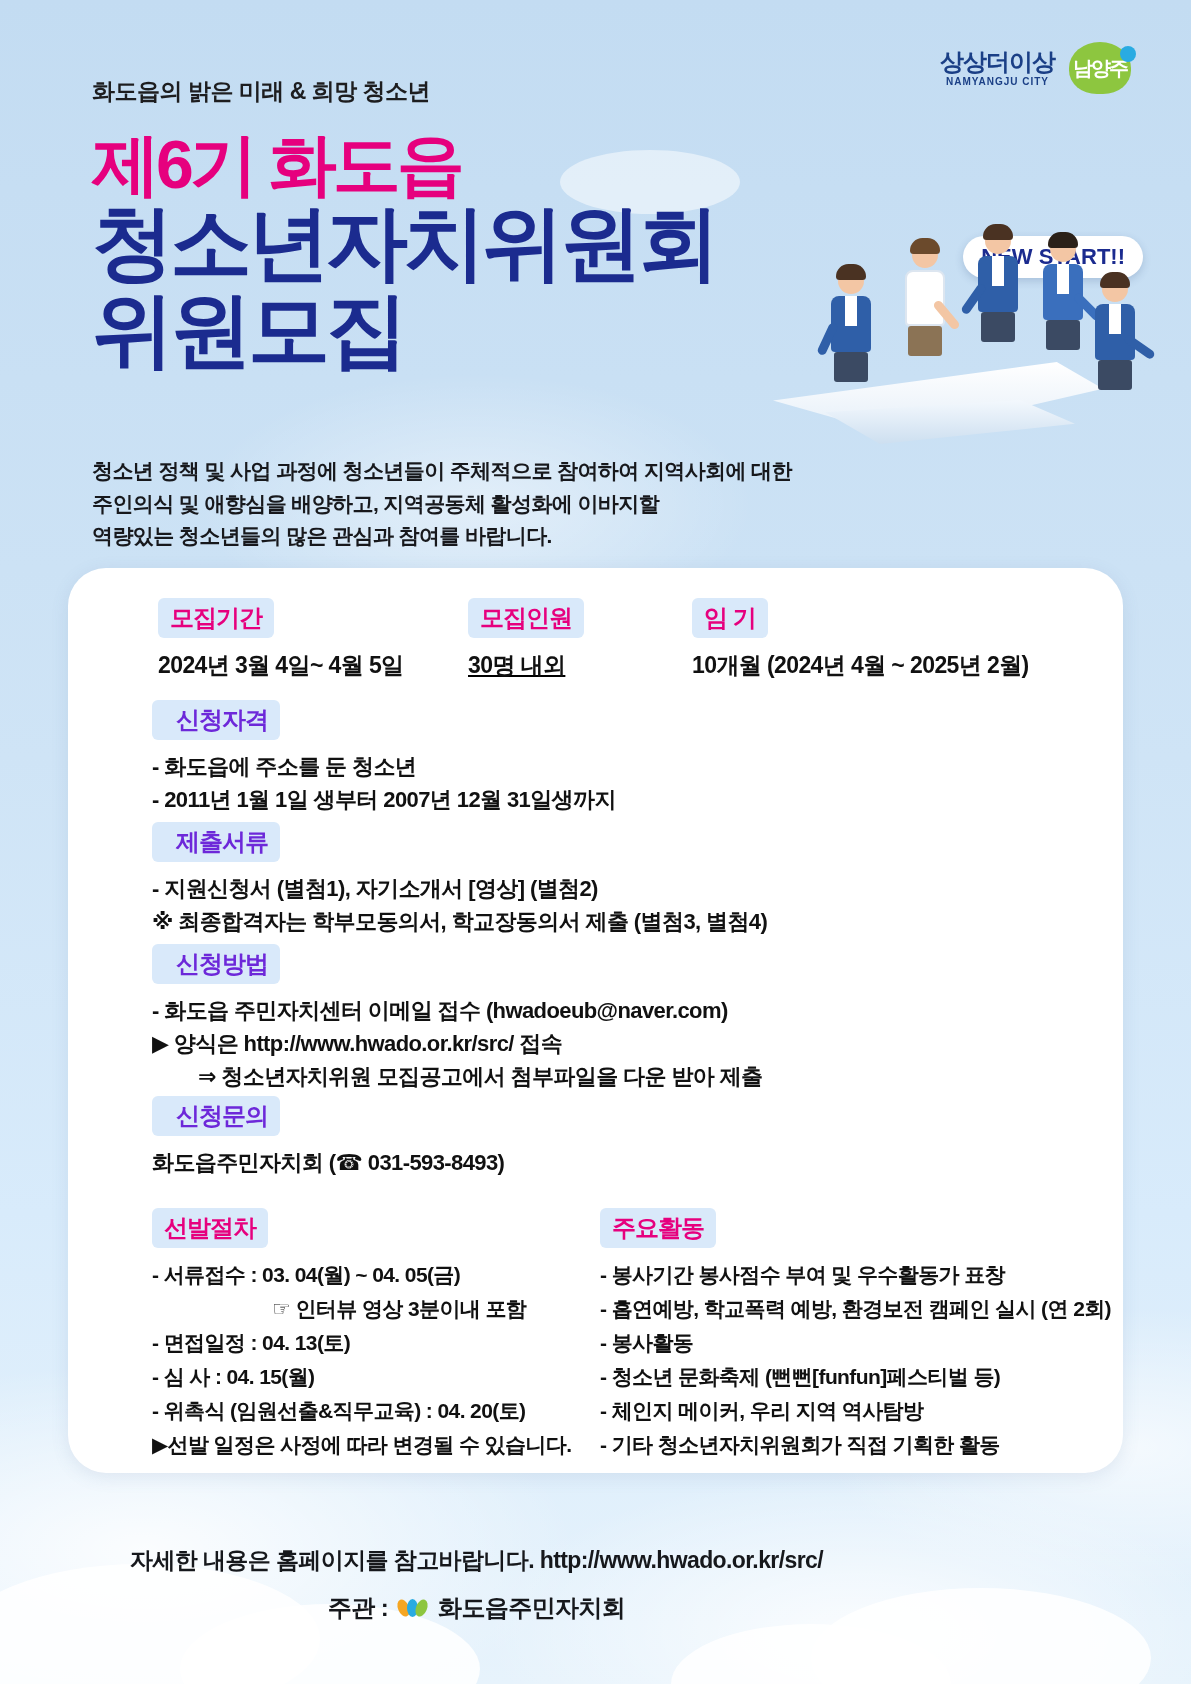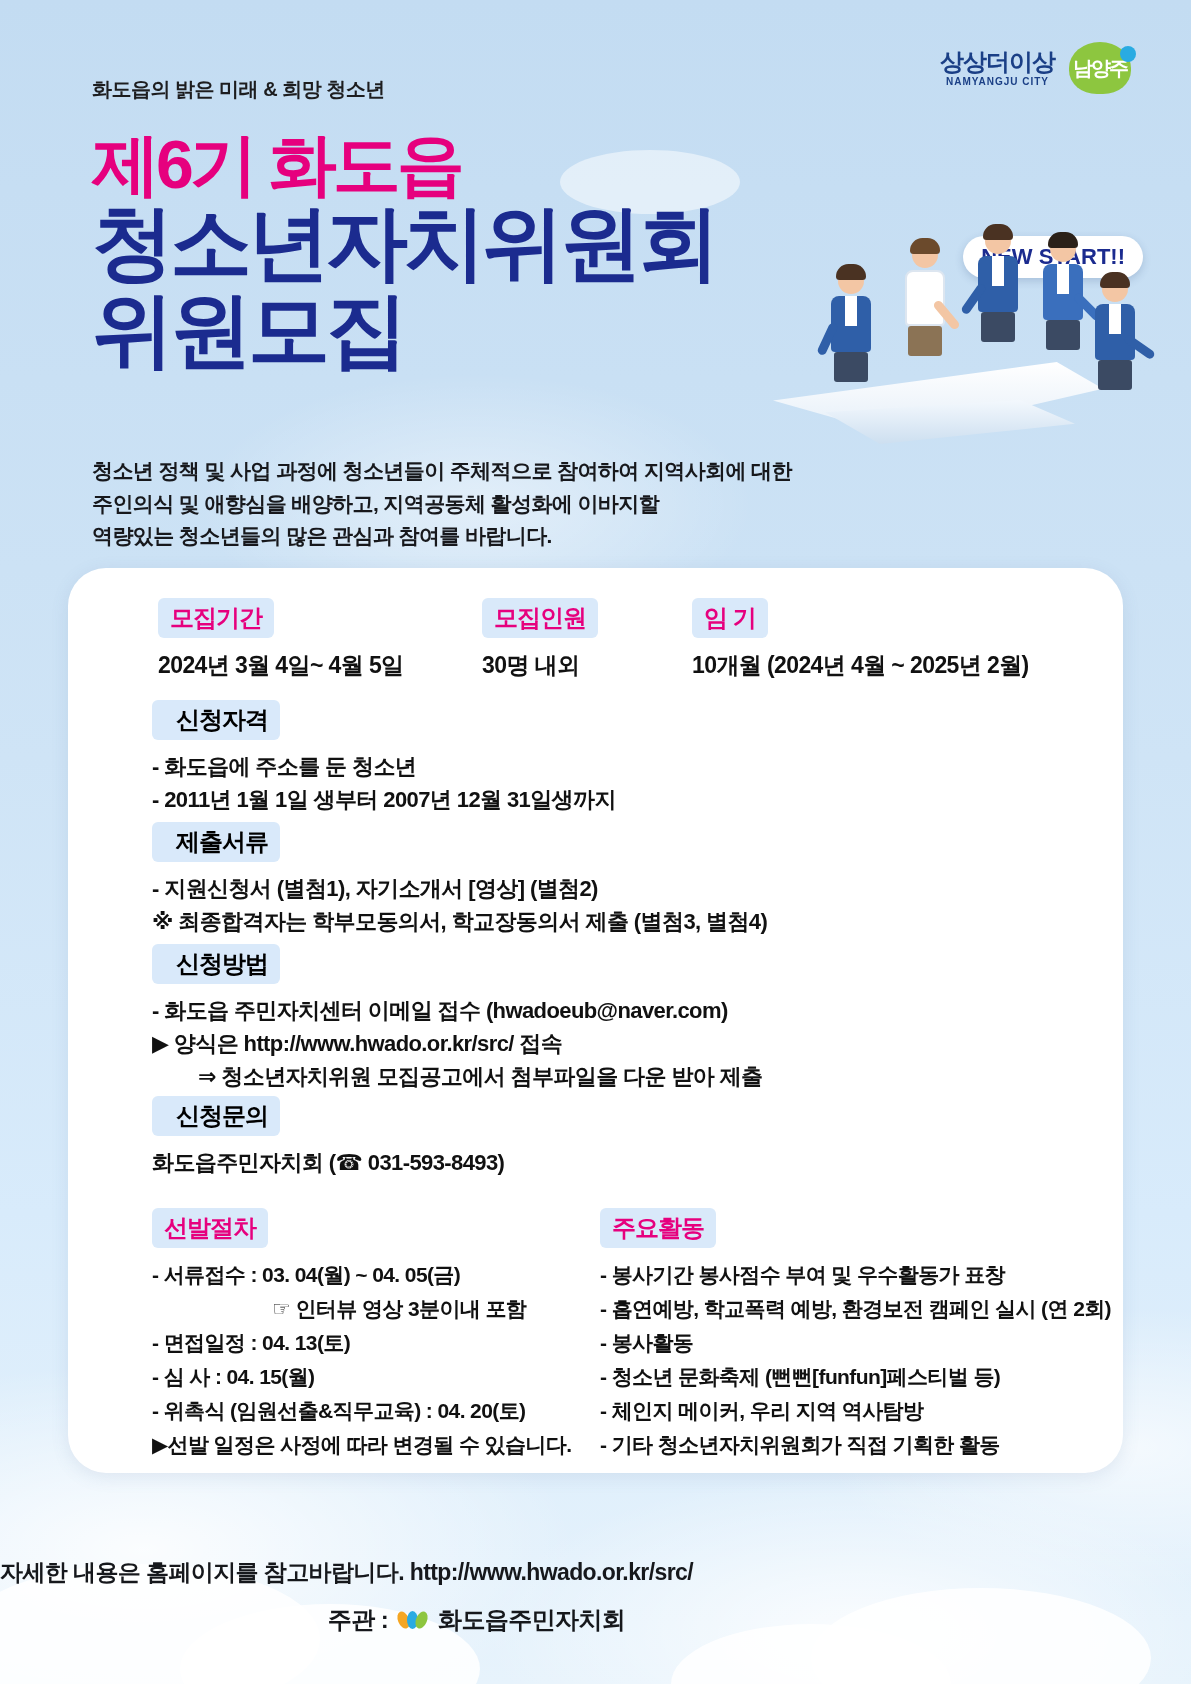--- a/index.html
+++ b/index.html
@@ -17,21 +17,21 @@
       radial-gradient(ellipse 600px 260px at 72% 97%, rgba(255,255,255,.80), rgba(255,255,255,0) 62%),
       radial-gradient(ellipse 480px 220px at 95% 86%, rgba(255,255,255,.65), rgba(255,255,255,0) 64%),
       radial-gradient(ellipse 420px 200px at 40% 30%, rgba(255,255,255,.45), rgba(255,255,255,0) 66%),
       linear-gradient(180deg, #c3dcf2 0%, #cfe4f6 45%, #d8ebfb 72%, #e7f3fc 100%);
     overflow: hidden;
   }
 
   
   .kicker {
     position: absolute; left: 92px; top: 76px;
-    font-size: 20px; font-weight: 700; color: #1d1d1f;
+    font-size: 23px; font-weight: 700; color: #1d1d1f;
     letter-spacing: -.5px;
   }
   .logo {
     position: absolute; right: 60px; top: 42px;
     display: flex; align-items: center; gap: 14px;
   }
   .logo .lg-text { text-align: center; line-height: 1.1; }
   .logo .lg-top {
     font-size: 24px; font-weight: 800; color: #1a3f86; letter-spacing: -1px;
   }
@@ -97,45 +97,45 @@
     background: #fff; border-radius: 38px;
     box-shadow: 0 4px 18px rgba(80,110,150,.12);
   }
 
   .pill {
     display: inline-block;
     background: #d9e9fa; color: #e6007e;
     font-weight: 800; font-size: 24px;
     padding: 4px 12px; border-radius: 6px; letter-spacing: -1px;
   }
-  .pill.navy { color: #000000; padding-left: 24px; }
+  .pill.navy { color: #6d28d9; padding-left: 24px; }
 
   .toprow { position: absolute; left: 26px; top: 30px; width: 1000px; }
   .toprow .col { position: absolute; top: 0; }
   .c1 { left: 64px; }
-  .c2 { left: 388px; }
+  .c2 { left: 374px; text-decoration: underline; }
   .c3 { left: 598px; }
   .val { margin-top: 12px; font-size: 23px; color: #111; font-weight: 600; letter-spacing: -.6px; white-space: nowrap; }
 
   .sec { position: absolute; left: 84px; width: 930px; }
   .sec .head { margin-bottom: 10px; }
   .sec .line {
     font-size: 22px; color: #111; line-height: 1.5; letter-spacing: -.6px; font-weight: 600;
   }
   .sec .line.indent { padding-left: 46px; }
 
   .twocol { position: absolute; left: 84px; top: 1018px; width: 960px; }
   .twocol .colL { position: absolute; left: 0; width: 470px; }
   .twocol .colR { position: absolute; left: 448px; width: 520px; }
   .twocol .line { font-size: 21px; color: #111; line-height: 1.62; letter-spacing: -.6px; font-weight: 700; }
   .twocol .line.sub { padding-left: 120px; }
 
   
   .footer {
-    position: absolute; left: 0; bottom: 48px; width: 953px; text-align: left;
+    position: absolute; left: 0; bottom: 60px; width: 953px; text-align: center;
   }
   .footer .f1 { font-size: 23px; font-weight: 700; color: #16181c; letter-spacing: -.6px; }
   .footer .f2 {
     margin-top: 16px; font-size: 24px; font-weight: 800; color: #16181c;
     display: flex; align-items: center; justify-content: center; gap: 10px; letter-spacing: -.6px;
   }
   .fmark { width: 30px; height: 24px; position: relative; display: inline-block; }
   .fmark i { position: absolute; width: 11px; height: 18px; border-radius: 50%; top: 3px; }
   .fmark i:nth-child(1){ left:0; background:#f5a623; transform: rotate(-22deg);}
   .fmark i:nth-child(2){ left:9px; background:#29abe2; }

